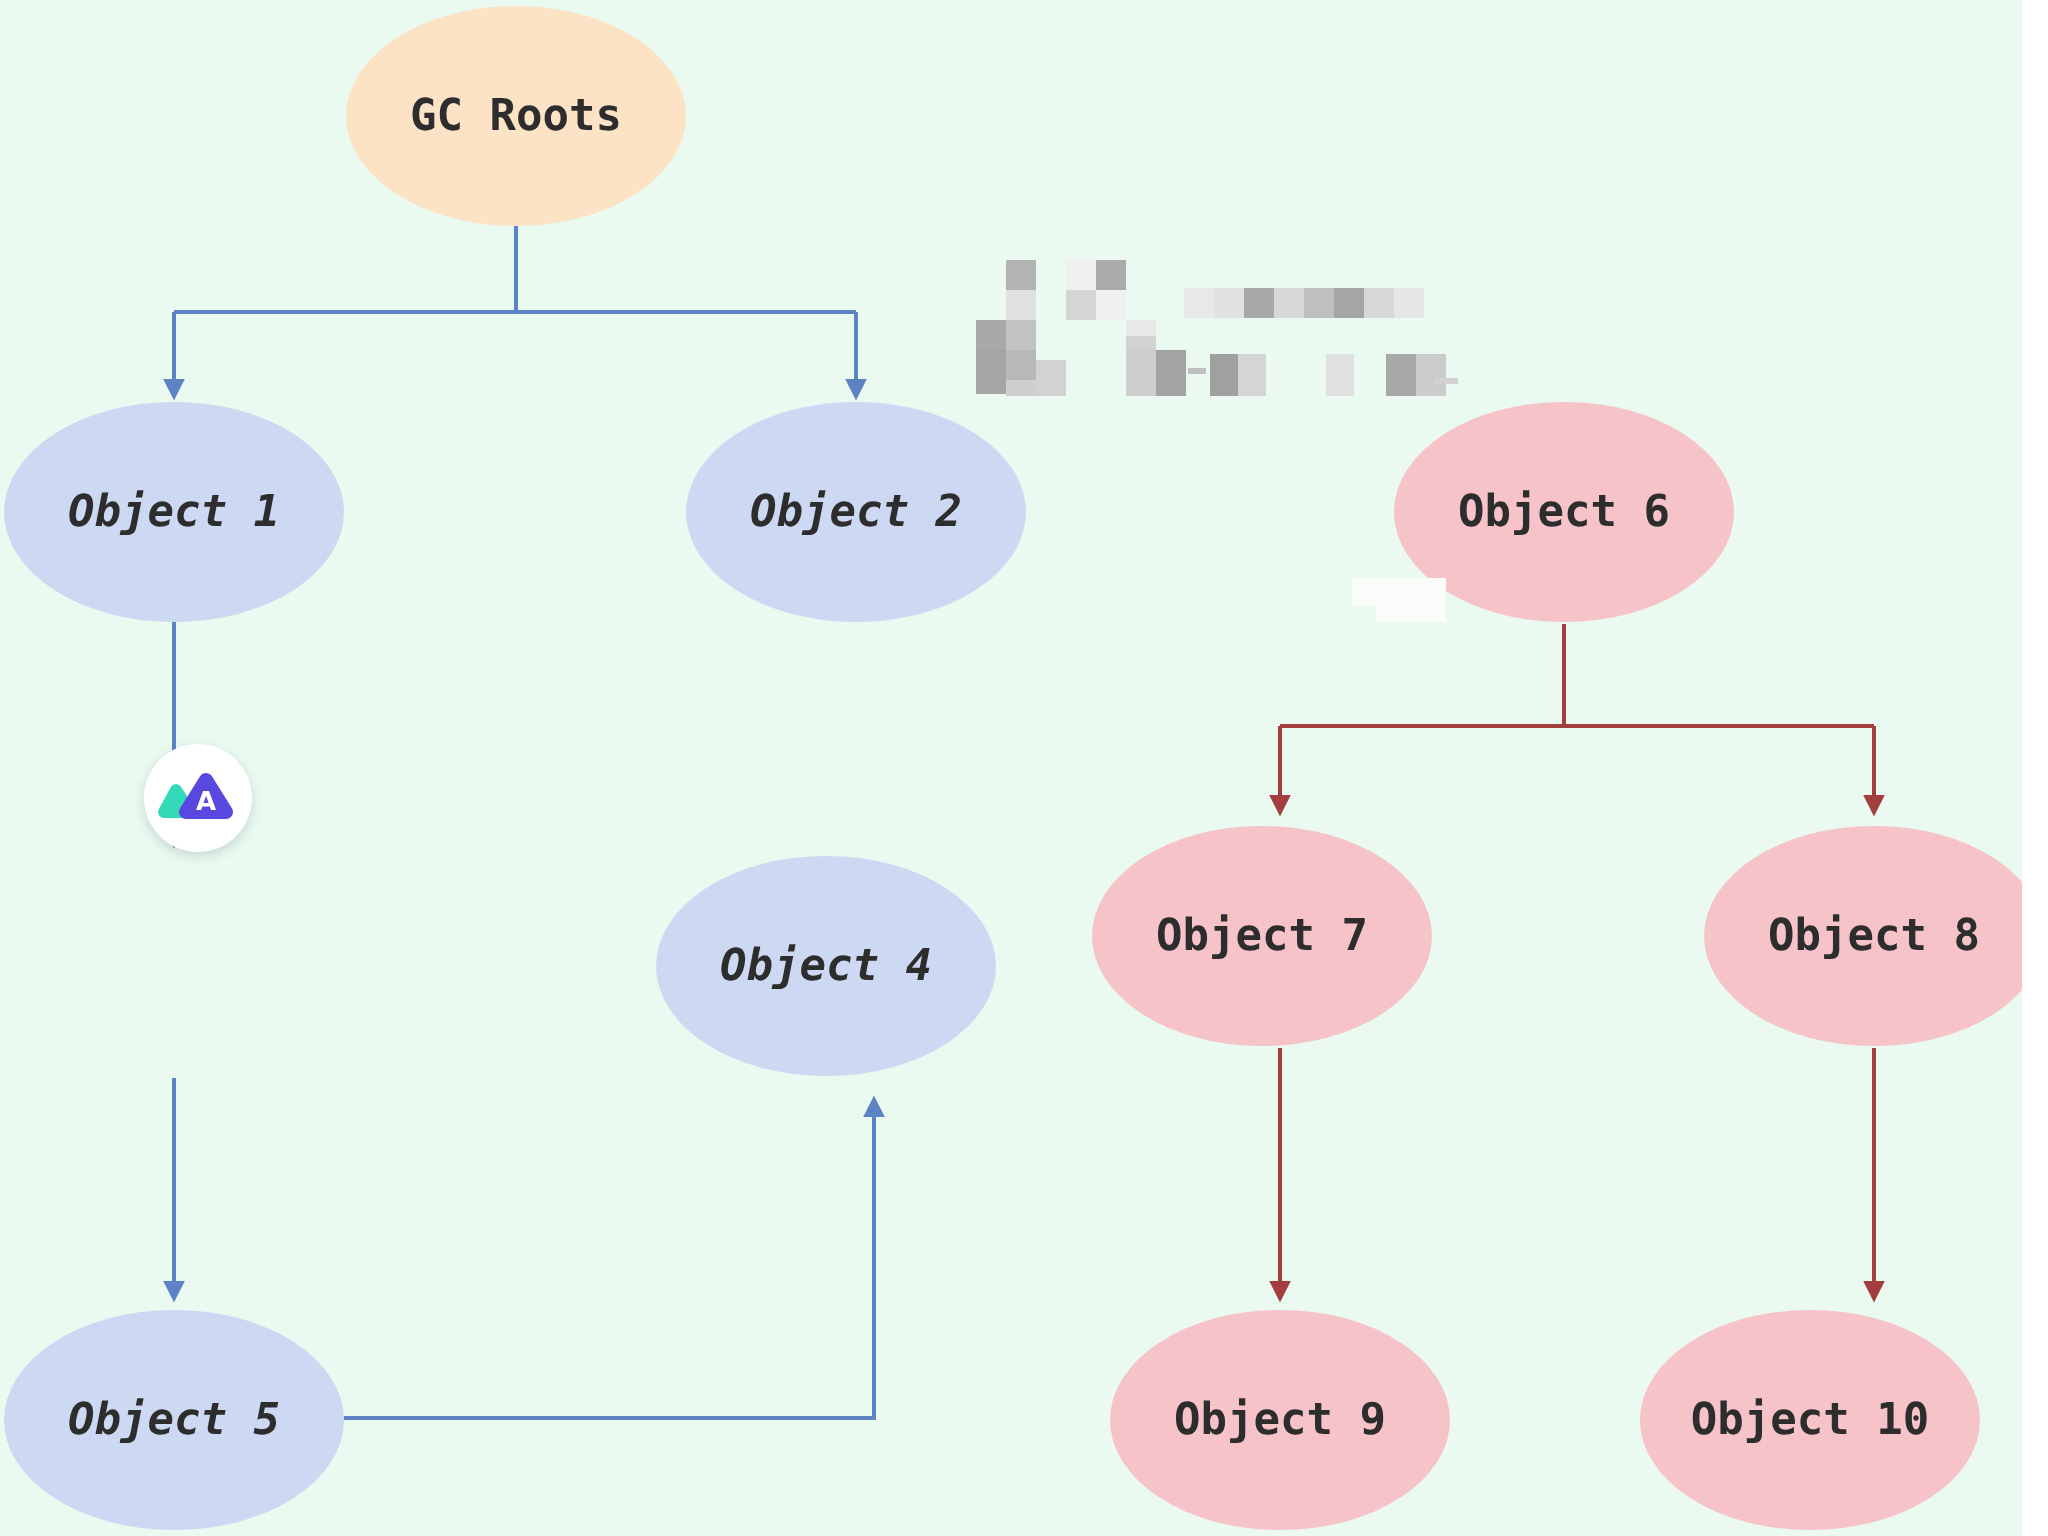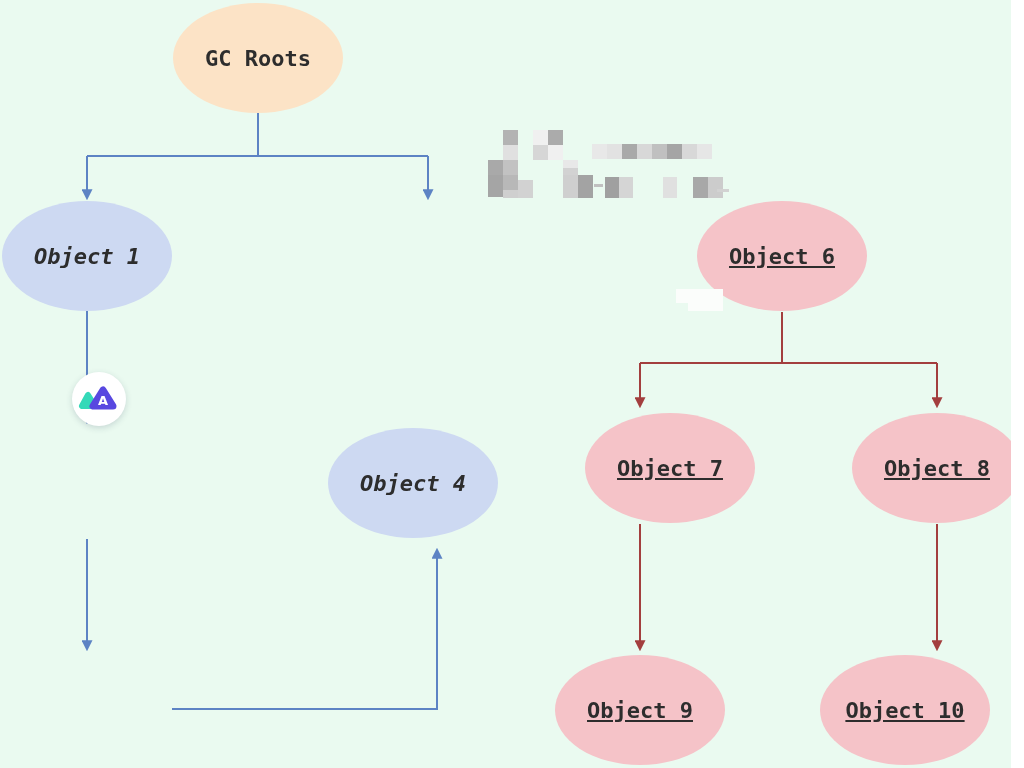--- a/index.html
+++ b/index.html
@@ -28,21 +28,21 @@
     width:170px;height:110px;
     border-radius:50%;
     display:flex;align-items:center;justify-content:center;
     font-size:22px;font-weight:600;
     color:var(--label-text);
     letter-spacing:0px;
     white-space:nowrap;
   }
   .node.root{background:var(--root-fill);}
   .node.reachable{background:var(--reachable-fill);font-style:italic;}
-  .node.unreachable{background:var(--unreachable-fill);text-decoration:underline;}
+  .node.unreachable{background:var(--unreachable-fill);}
   .white-patch{position:absolute;background:#fbfdfb;}
   .mosaic{position:absolute;left:0;top:0;}
   .mosaic .px{position:absolute;}
   .badge{
     position:absolute;left:72px;top:372px;
     width:54px;height:54px;border-radius:50%;
     background:#ffffff;
     box-shadow:0 2px 6px rgba(40,60,90,0.18);
     display:flex;align-items:center;justify-content:center;
   }
@@ -73,30 +73,32 @@
     <path d="M640,363 L640,405" fill="none" stroke="var(--red-arrow)" stroke-width="2" marker-end="url(#arrow-red)"></path>
     <path d="M937,363 L937,405" fill="none" stroke="var(--red-arrow)" stroke-width="2" marker-end="url(#arrow-red)"></path>
     <path d="M640,524 L640,648" fill="none" stroke="var(--red-arrow)" stroke-width="2" marker-end="url(#arrow-red)"></path>
     <path d="M937,524 L937,648" fill="none" stroke="var(--red-arrow)" stroke-width="2" marker-end="url(#arrow-red)"></path>
   </svg>
 
   <div class="node root" style="left:173px;top:3px">GC Roots</div>
 
   <div class="node reachable" style="left:2px;top:201px">Object 1</div>
 
+  <div class="node reachable" style="left:343px;top:201px">Object 2</div>
 
   <div class="node unreachable" style="left:697px;top:201px">Object 6</div>
 
 
   <div class="node reachable" style="left:328px;top:428px">Object 4</div>
 
-  <div class="node unreachable" style="left:585px;top:413px">Object 7</div>
+  <div class="node unreachable" style="left:546px;top:413px">Object 7</div>
 
   <div class="node unreachable" style="left:852px;top:413px">Object 8</div>
 
+  <div class="node reachable" style="left:2px;top:655px">Object 5</div>
 
   <div class="node unreachable" style="left:555px;top:655px">Object 9</div>
 
   <div class="node unreachable" style="left:820px;top:655px">Object 10</div>
 
   <div class="white-patch" style="left:676px;top:289px;width:47px;height:14px"></div>
   <div class="white-patch" style="left:688px;top:300px;width:35px;height:11px"></div>
 
   <div class="mosaic">
       <div class="px" style="left: 503px; top: 130px; width: 15px; height: 15px; background: rgb(179, 179, 179);"></div>

